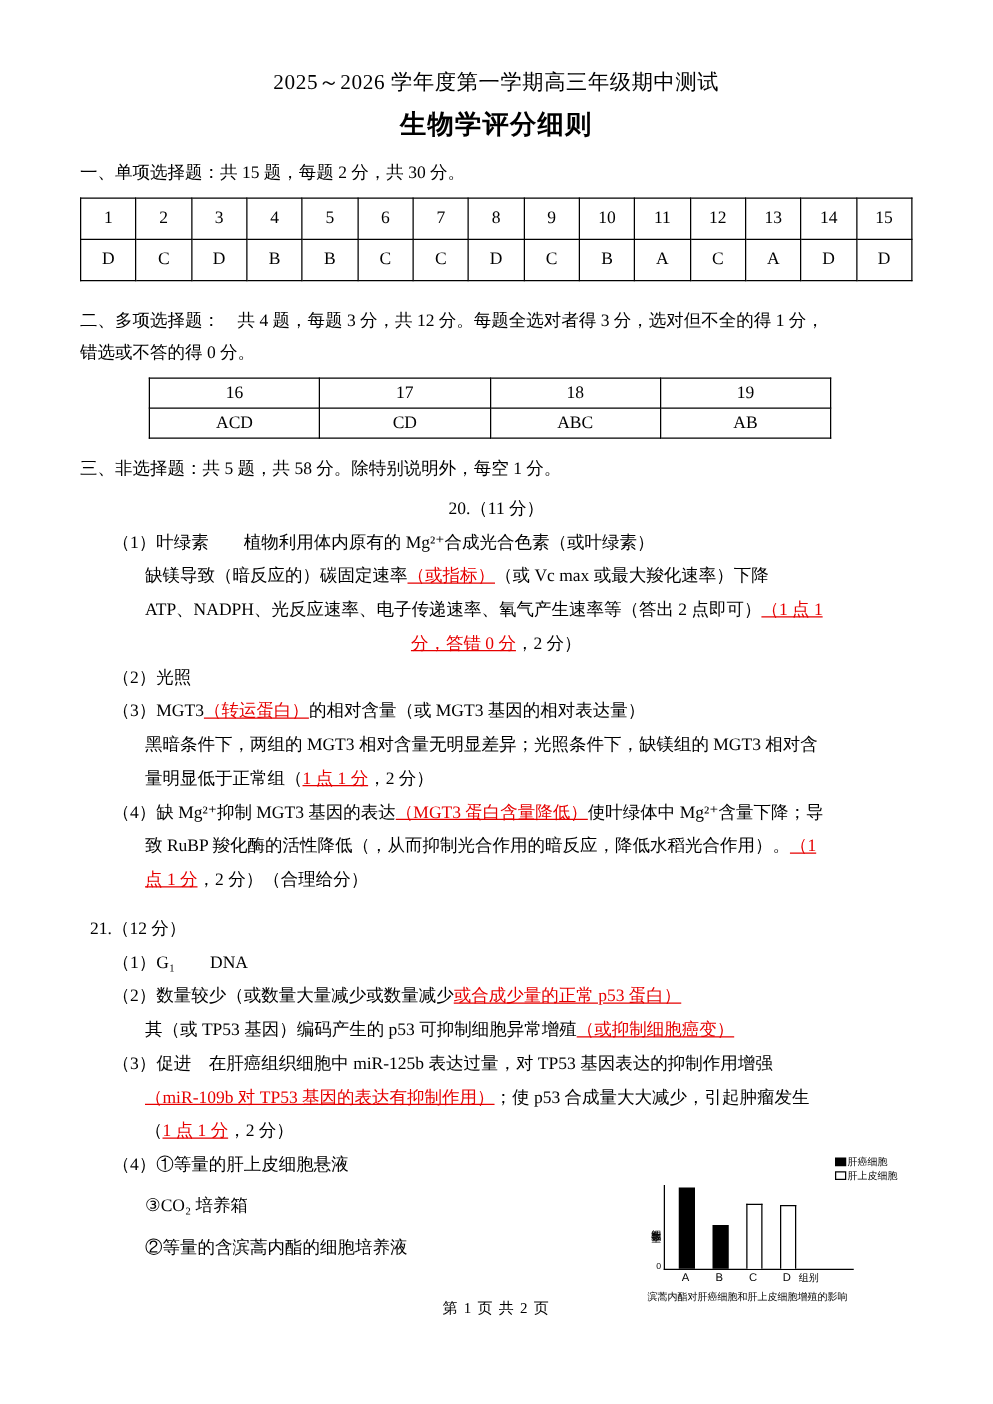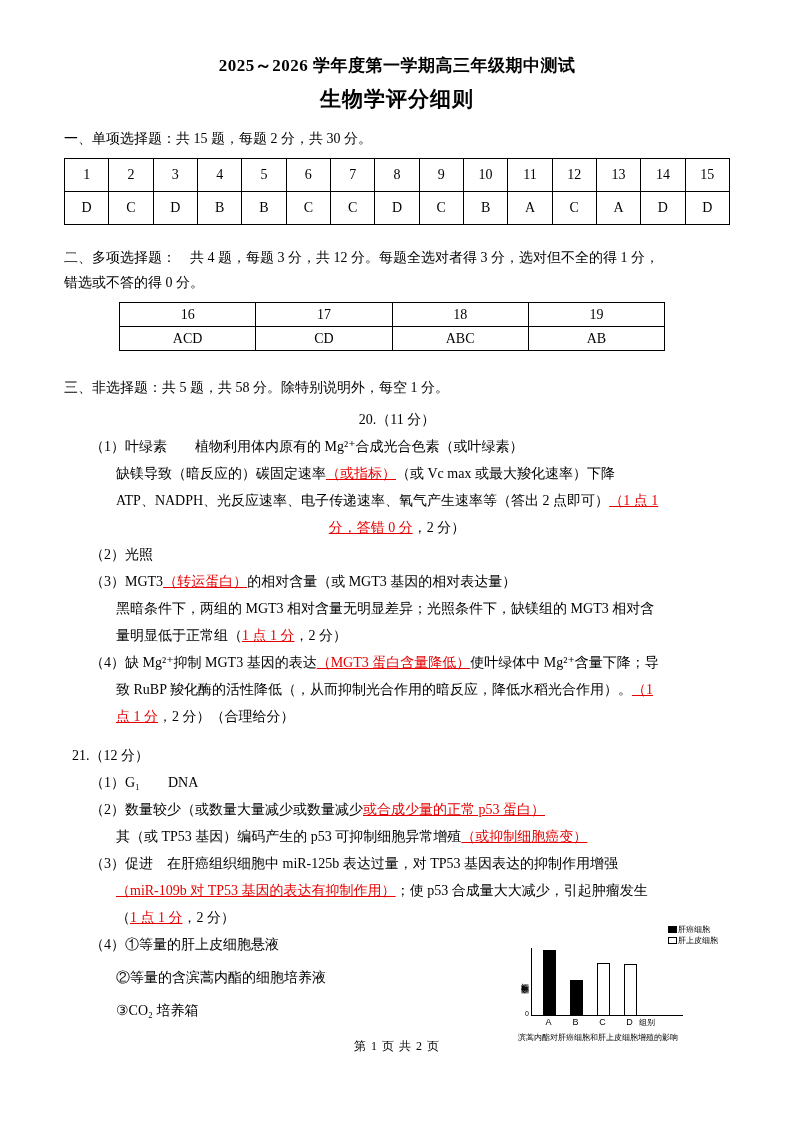--- a/index.html
+++ b/index.html
@@ -7,27 +7,27 @@
   .page {
     position:relative;
     width:794px; height:1123px;
     margin:0 auto;
     background:#fff;
     color:#000;
     font-family:"Liberation Serif","DejaVu Serif",serif;
     padding:54px 64px 0 64px;
     overflow:hidden;
   }
-  h1.title1 { font-size:17px; font-weight:bold; text-align:center; letter-spacing:0.5px; line-height:24px; }
+  h1.title1 { font-size:17px; font-weight:normal; text-align:center; letter-spacing:0.5px; line-height:24px; }
   h2.title2 { font-size:21px; font-weight:bold; text-align:center; margin:6px 0 12px 0; line-height:30px; letter-spacing:1px; }
   p.sec-heading { font-size:14px; line-height:25px; white-space:nowrap; }
   table { border-collapse:collapse; table-layout:fixed; }
   table.t1 { width:100%; margin:7px 0 20px 0; }
   table.t1 td { border:1px solid #000; height:33px; text-align:center; font-size:14px; }
-  table.t2 { width:546px; margin:7px 0 24px 55px; }
+  table.t2 { width:546px; margin:7px 0 12px 55px; }
   table.t2 td { border:1px solid #000; height:24px; text-align:center; font-size:14px; }
   .qblock { margin-top:6px; }
   .qblock.q21 { margin-top:12px; }
   p.line { font-size:14px; line-height:27px; white-space:nowrap; }
   .ind0 { margin-left:0;text-align:center; }
   .ind0b { margin-left:8px; }
   .ind1 { margin-left:26px; }
   .ind2 { margin-left:52px; }
   .sp6 { margin-top:6px; }
   .red { color:var(--red,#e60000);text-decoration:underline; }
@@ -140,22 +140,22 @@
 
   <div class="qblock q21">
     <p class="line ind0b"><span>21.（12 分）</span></p>
     <p class="line ind1"><span>（1）G₁　　DNA</span></p>
     <p class="line ind1"><span>（2）数量较少（或数量大量减少或数量减少</span><span class="red">或合成少量的正常 p53 蛋白）</span></p>
     <p class="line ind2"><span>其（或 TP53 基因）编码产生的 p53 可抑制细胞异常增殖</span><span class="red">（或抑制细胞癌变）</span></p>
     <p class="line ind1"><span>（3）促进　在肝癌组织细胞中 miR-125b 表达过量，对 TP53 基因表达的抑制作用增强</span></p>
     <p class="line ind2"><span class="red">（miR-109b 对 TP53 基因的表达有抑制作用）</span><span>；使 p53 合成量大大减少，引起肿瘤发生</span></p>
     <p class="line ind2"><span>（</span><span class="red">1 点 1 分</span><span>，2 分）</span></p>
     <p class="line ind1"><span>（4）①等量的肝上皮细胞悬液</span></p>
+    <p class="line ind2 sp6"><span>③CO₂ 培养箱</span></p>
     <p class="line ind2 sp6"><span>②等量的含滨蒿内酯的细胞培养液</span></p>
-    <p class="line ind2 sp6"><span>③CO₂ 培养箱</span></p>
   </div>
 
   <div class="chart">
     <div class="legend">
       <div class="legend-item">
         <span class="swatch filled"></span>
         <span class="legend-label">肝癌细胞</span>
       </div>
       <div class="legend-item">
         <span class="swatch hollow"></span>

